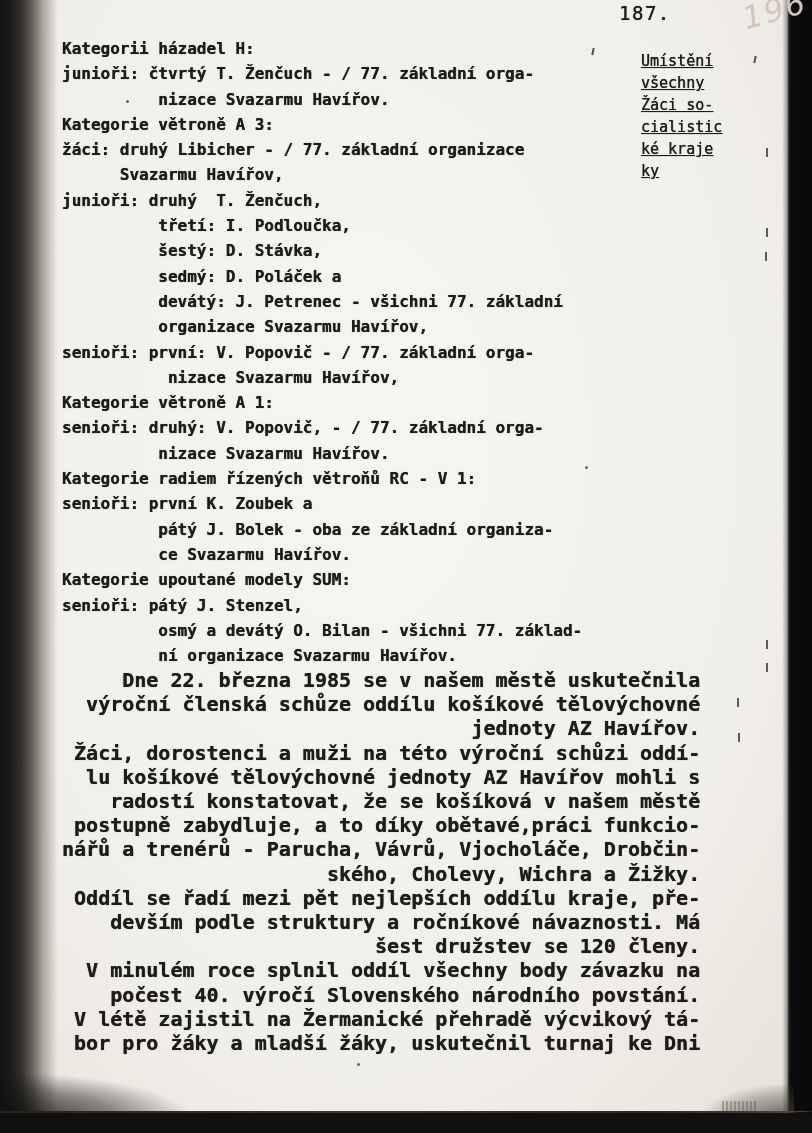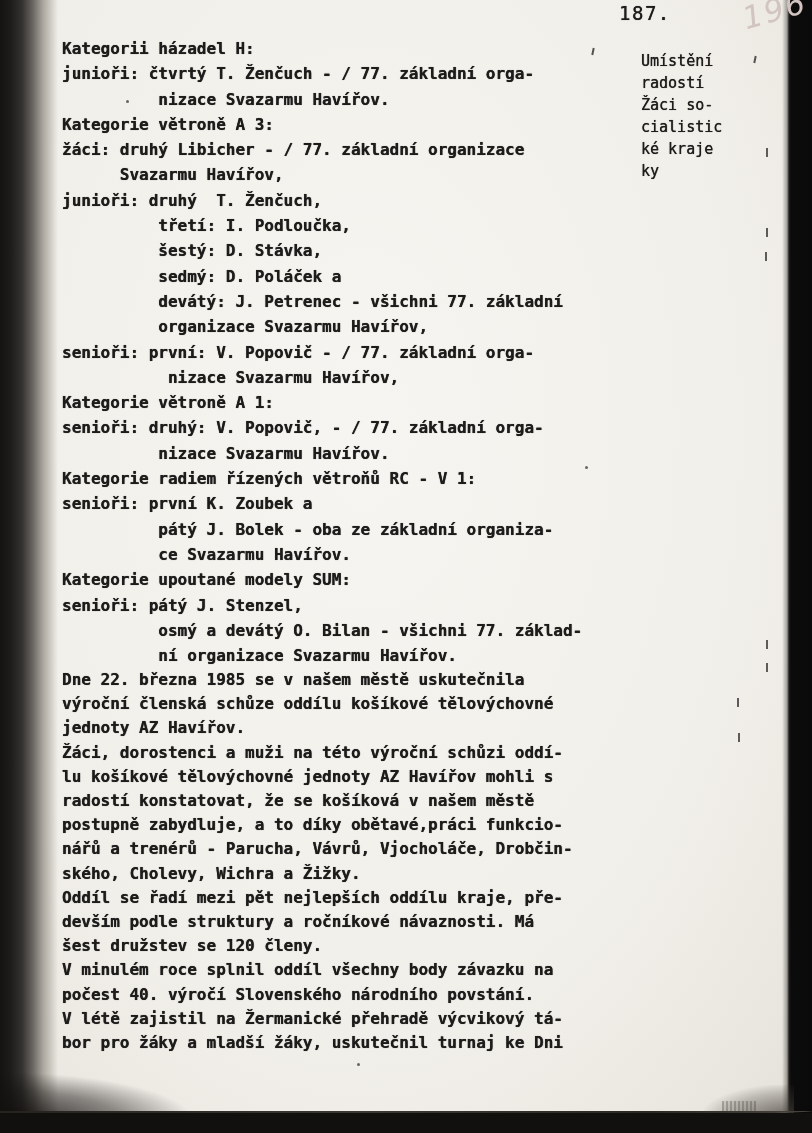--- a/index.html
+++ b/index.html
@@ -7,23 +7,23 @@
     position:relative;
     width:812px; height:1133px;
     overflow:hidden;
     background: radial-gradient(ellipse at 45% 38%, #f7f5f1 0%, #f1efe9 62%, #e9e6df 88%, #e2dfd6 100%);
     font-family:"DejaVu Sans Mono","Liberation Mono",monospace;
     color:#1d1c1b;
   }
   .tw { text-shadow: 0 0 0.7px rgba(20,20,20,0.85), 0.4px 0.4px 0 rgba(20,20,20,0.25); }
   .block { position:absolute; white-space:pre;font-weight:bold; }
   .results   { left:62px; top:36px;  font-size:16px; line-height:25.3px; }
-  .paragraph { left:62px; top:668px; font-size:16px; line-height:24.2px; }
+  .paragraph { left:62px; top:668px; font-size:20px; line-height:24.2px;text-align:right; }
   .margin-note { position:absolute; left:641px; font-size:15px; line-height:22px; white-space:pre; }
-  .note-modelers   { top:50px; }
+  .note-modelers   { top:50px;text-decoration:underline; }
   .note-basketball { top:684px; }
   .page-number { position:absolute; left:619px; top:2px; font-size:19px; letter-spacing:1.5px; }
   .handwritten {
     position:absolute; left:742px; top:-8px;
     font-family:"DejaVu Sans",sans-serif; font-style:italic;
     font-size:31px; color:#d2c4c0; transform:rotate(-16deg);
     letter-spacing:2px; z-index:3;
   }
   
   .edge-left {
@@ -70,21 +70,21 @@
 <div class="page">
 
   <div class="page-number tw">187.</div>
 
   <div class="handwritten">196</div>
 
   <div class="block results tw"><div>Kategorii házadel H:</div><div>junioři: čtvrtý T. Ženčuch - / 77. základní orga-</div><div>          nizace Svazarmu Havířov.</div><div>Kategorie větroně A 3:</div><div>žáci: druhý Libicher - / 77. základní organizace</div><div>      Svazarmu Havířov,</div><div>junioři: druhý  T. Ženčuch,</div><div>          třetí: I. Podloučka,</div><div>          šestý: D. Stávka,</div><div>          sedmý: D. Poláček a</div><div>          devátý: J. Petrenec - všichni 77. základní</div><div>          organizace Svazarmu Havířov,</div><div>senioři: první: V. Popovič - / 77. základní orga-</div><div>           nizace Svazarmu Havířov,</div><div>Kategorie větroně A 1:</div><div>senioři: druhý: V. Popovič, - / 77. základní orga-</div><div>          nizace Svazarmu Havířov.</div><div>Kategorie radiem řízených větroňů RC - V 1:</div><div>senioři: první K. Zoubek a</div><div>          pátý J. Bolek - oba ze základní organiza-</div><div>          ce Svazarmu Havířov.</div><div>Kategorie upoutané modely SUM:</div><div>senioři: pátý J. Stenzel,</div><div>          osmý a devátý O. Bilan - všichni 77. základ-</div><div>          ní organizace Svazarmu Havířov.</div></div>
 
   <div class="block paragraph tw"><div>Dne 22. března 1985 se v našem městě uskutečnila</div><div>výroční členská schůze oddílu košíkové tělovýchovné</div><div>jednoty AZ Havířov.</div><div>Žáci, dorostenci a muži na této výroční schůzi oddí-</div><div>lu košíkové tělovýchovné jednoty AZ Havířov mohli s</div><div>radostí konstatovat, že se košíková v našem městě</div><div>postupně zabydluje, a to díky obětavé,práci funkcio-</div><div>nářů a trenérů - Parucha, Vávrů, Vjocholáče, Drobčin-</div><div>ského, Cholevy, Wichra a Žižky.</div><div>Oddíl se řadí mezi pět nejlepších oddílu kraje, pře-</div><div>devším podle struktury a ročníkové návaznosti. Má</div><div>šest družstev se 120 členy.</div><div>V minulém roce splnil oddíl všechny body závazku na</div><div>počest 40. výročí Slovenského národního povstání.</div><div>V létě zajistil na Žermanické přehradě výcvikový tá-</div><div>bor pro žáky a mladší žáky, uskutečnil turnaj ke Dni</div></div>
 
-  <div class="margin-note note-modelers tw"><div>Umístění</div><div>radostí</div><div>Žáci so-</div><div>cialistic</div><div>ké kraje</div><div>ky</div></div>
+  <div class="margin-note note-modelers tw"><div>Umístění</div><div>všechny</div><div>Žáci so-</div><div>cialistic</div><div>ké kraje</div><div>ky</div></div>
 
 
   <span class="art apos" style="left:592px; top:48px;"></span>
   <span class="art apos" style="left:754px; top:56px;"></span>
   <span class="art dot" style="left:126px; top:100px;"></span>
   <span class="art tick" style="left:766px; top:148px;"></span>
   <span class="art tick" style="left:766px; top:228px;"></span>
   <span class="art tick" style="left:765px; top:252px;"></span>
   <span class="art dot" style="left:585px; top:466px;"></span>
   <span class="art tick" style="left:766px; top:640px;"></span>

